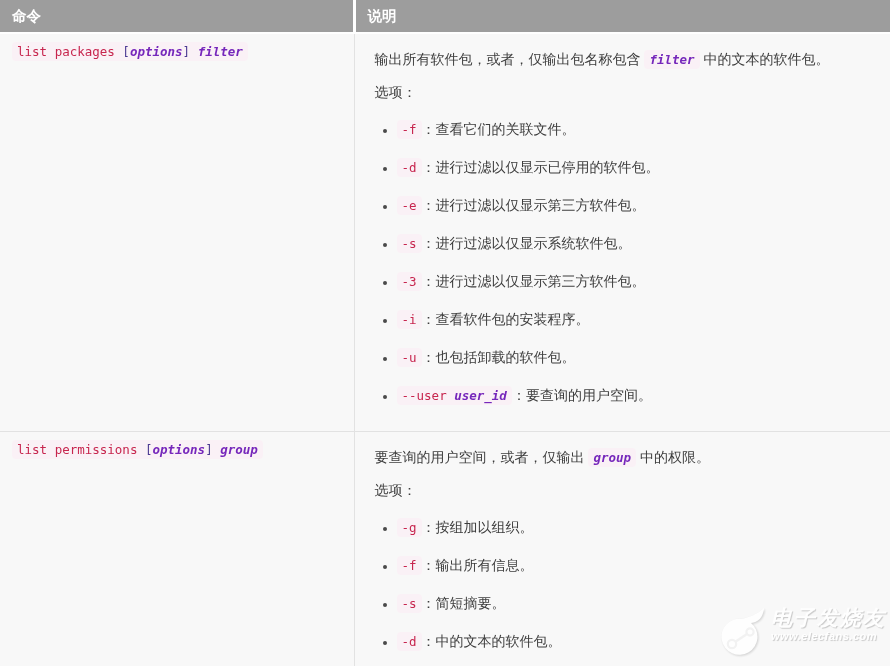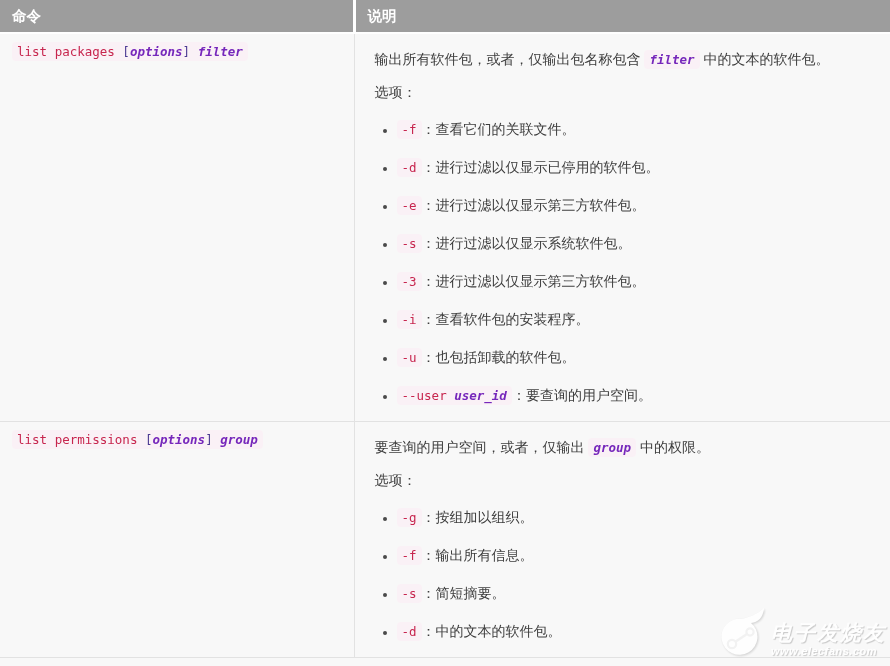--- a/index.html
+++ b/index.html
@@ -26,21 +26,21 @@
     font-size: 14.5px;
     text-align: left;
     padding: 6px 12px;
     line-height: 20px;
     border-bottom: 2px solid #ffffff;
   }
   th.first { border-right: 3px solid #ffffff; }
   td {
     background: var(--cell_bg, #f8f8f8);
     vertical-align: top;
-    padding: 5px 12px 0 12px;
+    padding: 5px 12px 10px 12px;
     border-bottom: 1px solid var(--border, #e2e2e2);
     font-size: 14px;
     line-height: 24px;
   }
   td.cmd-cell { border-right: 1px solid var(--border, #e2e2e2); }
   p.intro { margin: 8px; line-height: 24px; }
   ul.options {
     margin: 13px 0 0 0;
     padding: 0 0 0 30px;
     list-style: disc;
@@ -59,21 +59,21 @@
   .seg-var     { color: var(--var_purple, #7627bb); font-style: italic; font-weight: bold; }
   .seg-bracket { color: var(--bracket_indigo, #4c3a92); }
   .plain { color: var(--text, #3d3d3d); }
 
   
   .watermark {
     position: absolute;
     right: 4px;
     bottom: 8px;
     display: flex;
-    align-items: flex-end;
+    align-items: flex-start;
     gap: 4px;
     opacity: 0.88;
     pointer-events: none;
     z-index: 5;
   }
   .wm-logo svg { display: block; filter: drop-shadow(1px 1px 1px rgba(0,0,0,0.18)); }
   .wm-text { text-align: left; color: #ffffff; text-shadow: 1px 1px 1px rgba(0,0,0,0.22); }
   .wm-line1 { font-size: 21px; font-weight: bold; font-style: italic; letter-spacing: 2px; line-height: 24px; }
   .wm-line2 { font-size: 11px; font-weight: bold; font-style: italic; line-height: 13px; letter-spacing: 0.5px; }
 </style>

